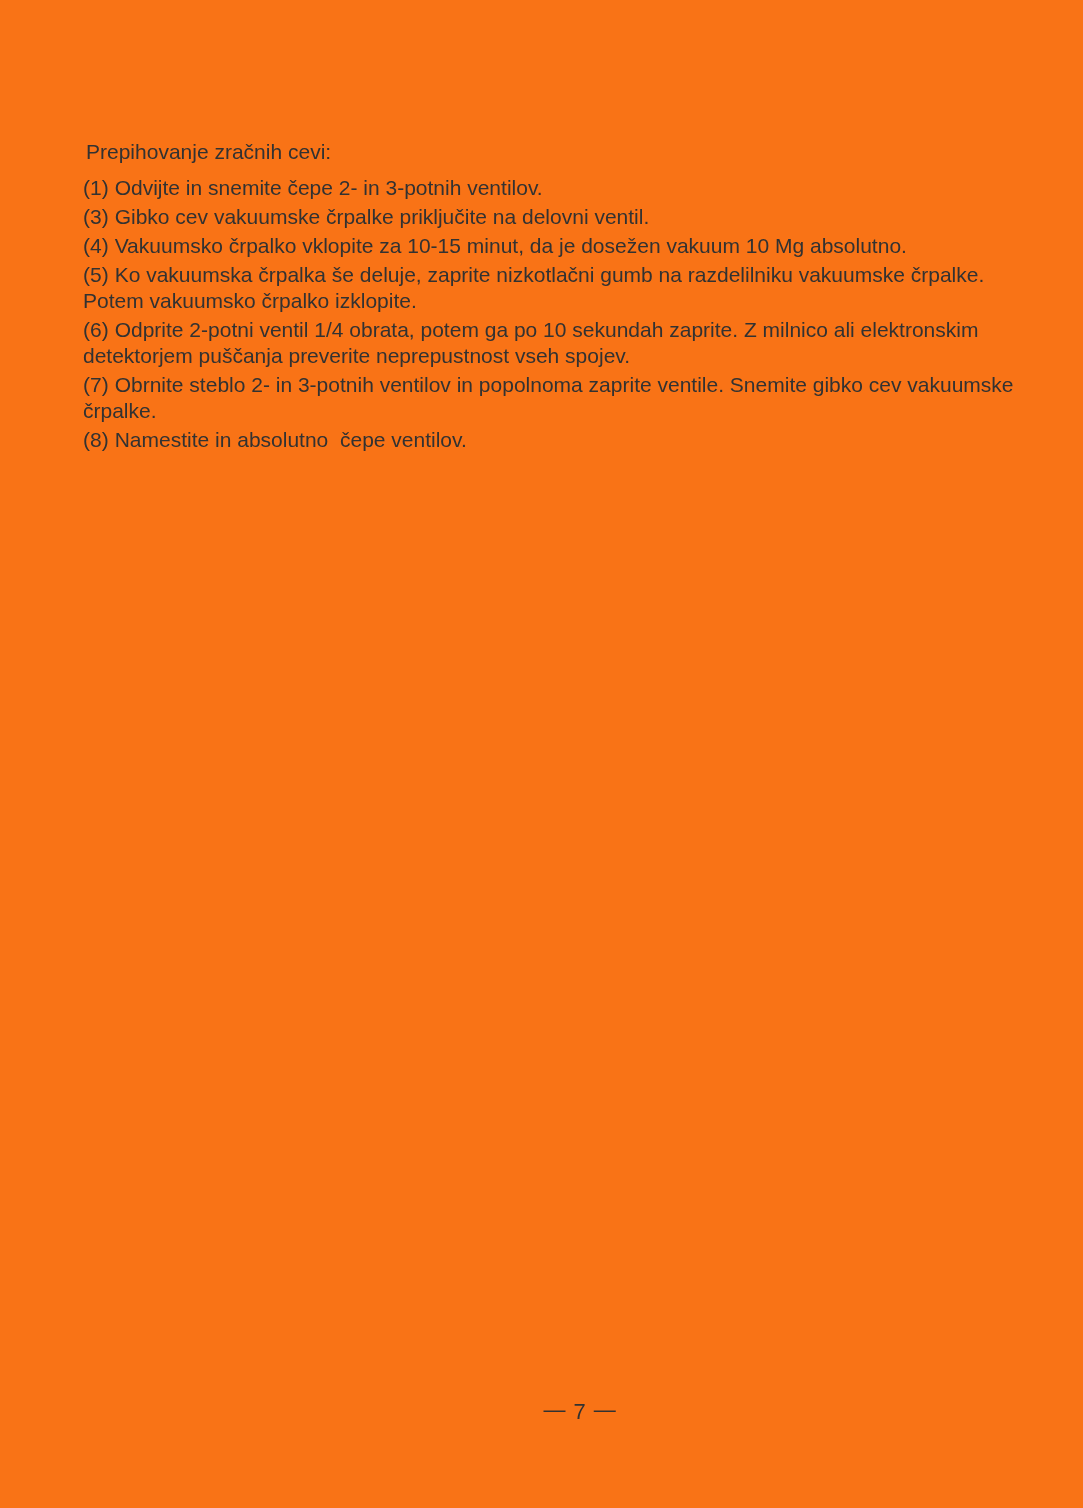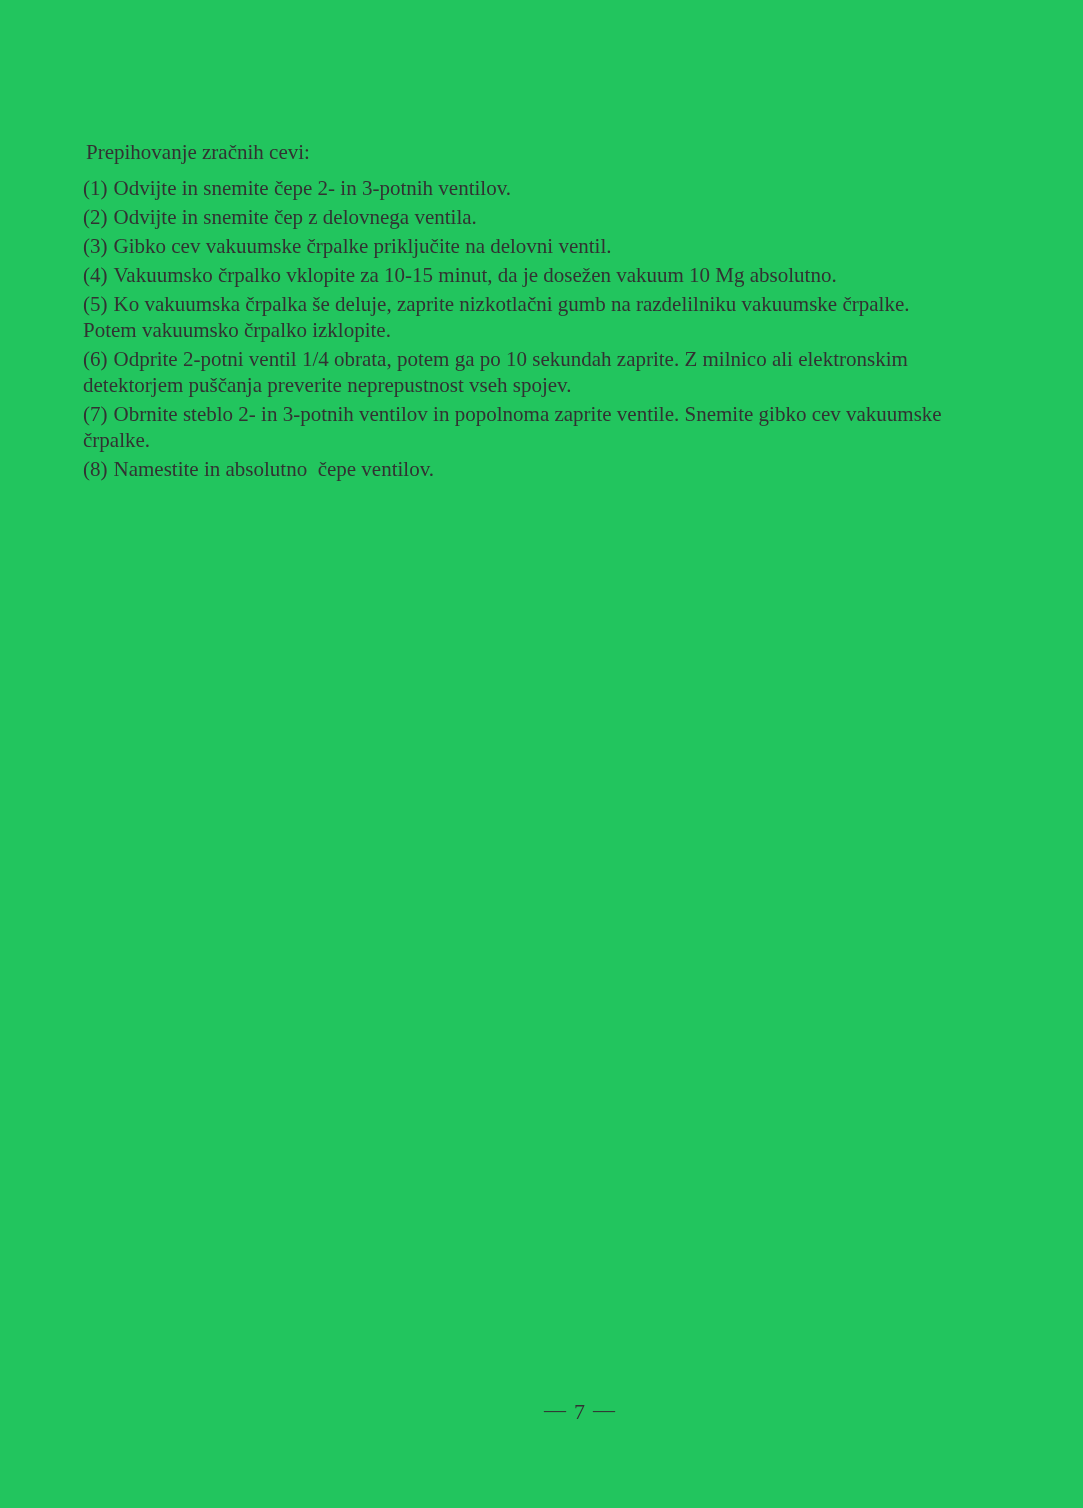--- a/index.html
+++ b/index.html
@@ -11,22 +11,21 @@
     width: 1083px;
     height: 1508px;
     position: relative;
     font-family: "Liberation Sans", "DejaVu Sans", sans-serif;
     color: #323232;
     overflow: hidden;
   }
   .page {
     position: absolute;
     inset: 0;
-    background: #22c55e;
-    font-family: Liberation Serif, serif;
+    background: #f97316;
   }
   .doc-title {
     position: absolute;
     left: 86px;
     top: 139px;
     font-size: 21px;
     line-height: 26px;
     white-space: pre;
   }
   .doc-list {
@@ -72,23 +71,20 @@
 <div class="page">
 
   <div class="doc-title">Prepihovanje zračnih cevi:</div>
 
   <div class="doc-list">
 
     <div class="item">
       <div class="line"><span class="num">(1)</span><span>Odvijte in snemite čepe 2- in 3-potnih ventilov.</span></div>
     </div>
 
-    <div class="item">
-      <div class="line"><span class="num">(2)</span><span>Odvijte in snemite čep z delovnega ventila.</span></div>
-    </div>
 
     <div class="item">
       <div class="line"><span class="num">(3)</span><span>Gibko cev vakuumske črpalke priključite na delovni ventil.</span></div>
     </div>
 
     <div class="item">
       <div class="line"><span class="num">(4)</span><span>Vakuumsko črpalko vklopite za 10-15 minut, da je dosežen vakuum 10 Mg absolutno.</span></div>
     </div>
 
     <div class="item">

